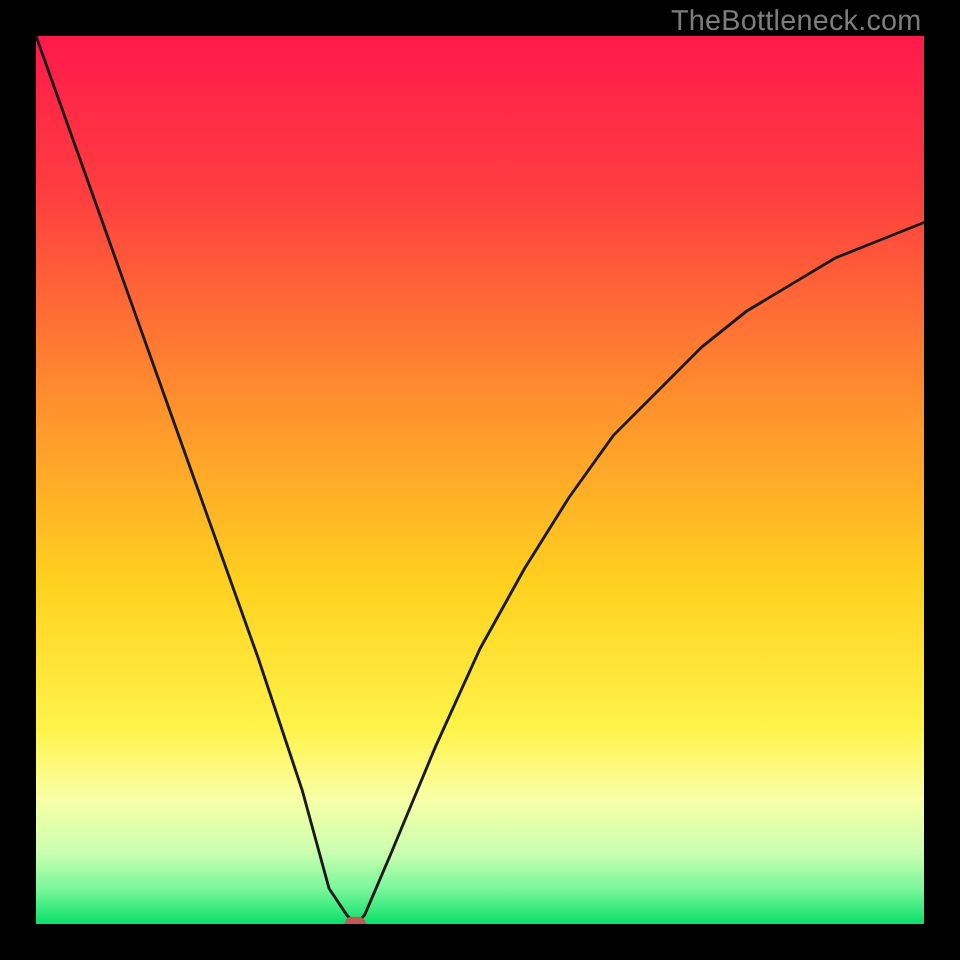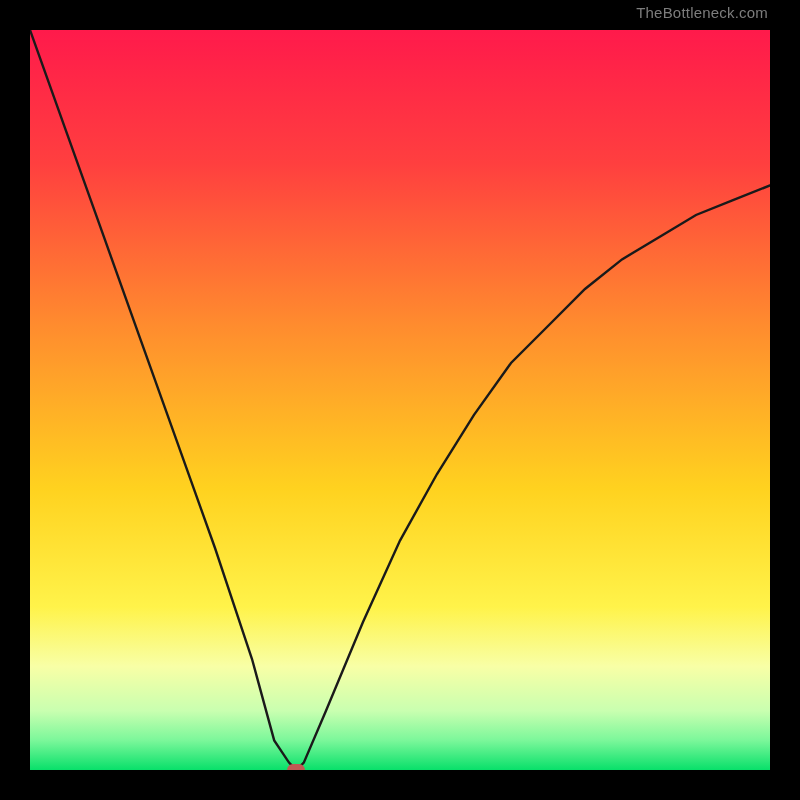--- a/index.html
+++ b/index.html
@@ -21,21 +21,21 @@
   }
   .gradient {
     position: absolute;
     inset: 0;
   }
   .watermark {
     position: absolute;
     top: 4px;
     right: 32px;
     color: #7d7d7d;
-    font-size: 15px;
+    font-size: 24px;
     font-weight: 500;
     letter-spacing: 0.2px;
   }
   svg.curve {
     position: absolute;
     inset: 0;
   }
   .marker {
     position: absolute;
     width: 18px;

